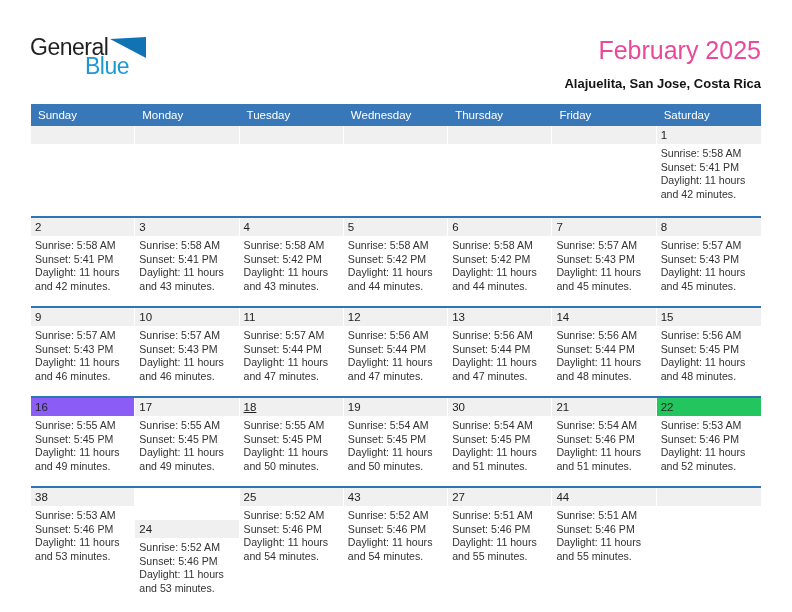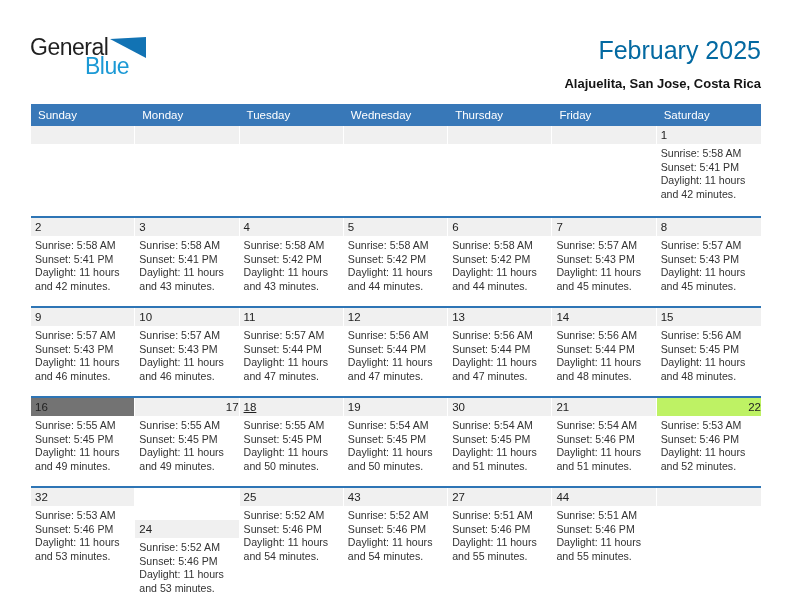--- a/index.html
+++ b/index.html
@@ -9,21 +9,21 @@
 
   
   .logo { position:absolute; left:30px; top:36px; }
   .logo-line1 { display:flex; align-items:flex-start; line-height:1; }
   .logo-general { font-size:23px; color:#1f1f1f; letter-spacing:-0.5px; }
   .logo-triangle { margin-left:2px; margin-top:1px; }
   .logo-blue { font-size:23px; line-height:1; margin-top:-4px; padding-left:55px; letter-spacing:-0.5px; }
 
   
   .titleblock { position:absolute; right:31px; top:36px; text-align:right; }
-  .cal-title { font-size:25px; color:#0369a1; }
+  .cal-title { font-size:25px; color:#ec4899; }
   .cal-subtitle { font-size:13px; font-weight:bold; color:#141414; margin-top:11px; }
 
   
   .calendar { position:absolute; left:31px; top:104px; width:730px; }
   .weekday-row { display:flex; height:22px; }
   .weekday { flex:1; color:#ffffff; font-size:11.5px; line-height:22px; padding-left:7px; }
 
   .week-row { display:flex; height:90px; border-top:2px solid #2e75b5; }
   .week-row.first { border-top:none; }
   .day-cell { flex:1; display:flex; flex-direction:column; min-width:0; }
@@ -224,30 +224,30 @@
             <div class="day-body">
               <div class="line">Sunrise: 5:56 AM</div>
               <div class="line">Sunset: 5:45 PM</div>
               <div class="line">Daylight: 11 hours</div>
               <div class="line">and 48 minutes.</div>
             </div>
           </div>
         </div>
         <div class="week-row" style="border-top-color: rgb(46, 117, 181);">
           <div class="day-cell">
-            <div class="day-number" style="background: #737373;">16</div>
+            <div class="day-number" style="background: #8b5cf6;">16</div>
             <div class="day-body">
               <div class="line">Sunrise: 5:55 AM</div>
               <div class="line">Sunset: 5:45 PM</div>
               <div class="line">Daylight: 11 hours</div>
               <div class="line">and 49 minutes.</div>
             </div>
           </div>
           <div class="day-cell">
-            <div class="day-number" style="background: rgb(240, 240, 240); text-align: right;">17</div>
+            <div class="day-number" style="background: rgb(240, 240, 240);">17</div>
             <div class="day-body">
               <div class="line">Sunrise: 5:55 AM</div>
               <div class="line">Sunset: 5:45 PM</div>
               <div class="line">Daylight: 11 hours</div>
               <div class="line">and 49 minutes.</div>
             </div>
           </div>
           <div class="day-cell">
             <div class="day-number" style="background: rgb(240, 240, 240); text-decoration: underline;">18</div>
             <div class="day-body">
@@ -278,32 +278,32 @@
           <div class="day-cell">
             <div class="day-number" style="background: rgb(240, 240, 240);">21</div>
             <div class="day-body">
               <div class="line">Sunrise: 5:54 AM</div>
               <div class="line">Sunset: 5:46 PM</div>
               <div class="line">Daylight: 11 hours</div>
               <div class="line">and 51 minutes.</div>
             </div>
           </div>
           <div class="day-cell">
-            <div class="day-number" style="background: #bef264; text-align: right;">22</div>
+            <div class="day-number" style="background: #22c55e;">22</div>
             <div class="day-body">
               <div class="line">Sunrise: 5:53 AM</div>
               <div class="line">Sunset: 5:46 PM</div>
               <div class="line">Daylight: 11 hours</div>
               <div class="line">and 52 minutes.</div>
             </div>
           </div>
         </div>
         <div class="week-row" style="border-top-color: rgb(46, 117, 181);">
           <div class="day-cell">
-            <div class="day-number" style="background: rgb(240, 240, 240);">32</div>
+            <div class="day-number" style="background: rgb(240, 240, 240);">38</div>
             <div class="day-body">
               <div class="line">Sunrise: 5:53 AM</div>
               <div class="line">Sunset: 5:46 PM</div>
               <div class="line">Daylight: 11 hours</div>
               <div class="line">and 53 minutes.</div>
             </div>
           </div>
           <div class="day-cell">
             <div class="day-number" style="background: rgb(240, 240, 240); margin-top: 32px;">24</div>
             <div class="day-body">

